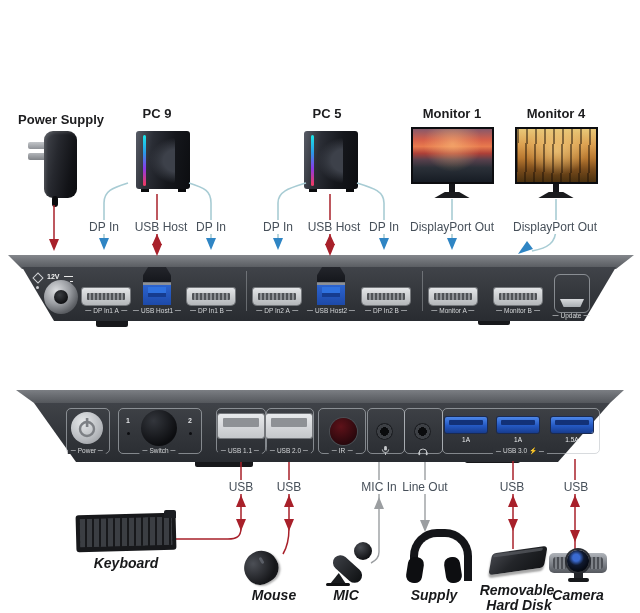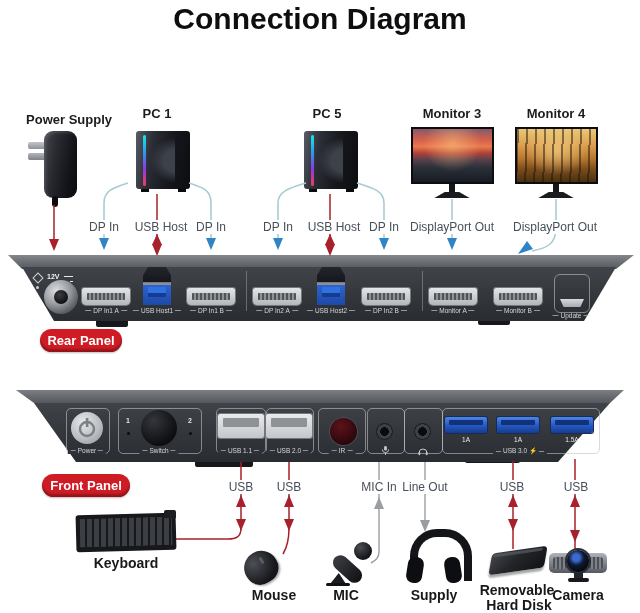--- a/index.html
+++ b/index.html
@@ -9,21 +9,21 @@
   
   .title{position:absolute;top:2px;left:0;width:640px;text-align:center;
          font-size:30px;font-weight:800;color:#0e0e10;letter-spacing:0px;z-index:3;}
   .dev-lbl{position:absolute;transform:translateX(-50%);font-size:13px;font-weight:bold;
            color:#1c1c1e;white-space:nowrap;z-index:3;}
   .lbl-top{position:absolute;top:220px;transform:translateX(-50%);font-size:12px;color:#47505a;
            background:#fff;padding:0 3px;white-space:nowrap;z-index:3;}
   .lbl-bot{position:absolute;top:480px;transform:translateX(-50%);font-size:12px;color:#47505a;
            background:#fff;padding:0 3px;white-space:nowrap;z-index:3;}
   .bdev-lbl{position:absolute;transform:translateX(-50%);font-size:14px;font-weight:bold;
-            color:#17181a;white-space:nowrap;z-index:3;}
+            color:#17181a;white-space:nowrap;z-index:3;font-style:italic;}
   .badge{position:absolute;background:#ce1b24;color:#fff;font-weight:bold;font-size:13px;
          border-radius:13px;display:flex;align-items:center;justify-content:center;z-index:4;
          box-shadow:inset 0 -3px 2px rgba(0,0,0,.28), 0 1px 2px rgba(0,0,0,.25);}
   
   .ptop{position:absolute;background:linear-gradient(180deg,#8b8e93,#6c6f74 55%,#54575c);z-index:1;}
   .pface{position:absolute;background:linear-gradient(180deg,#474a50,#35383d 55%,#282b30);z-index:1;}
   .foot{position:absolute;background:#17181b;border-radius:2px;z-index:0;}
   .plabel{position:absolute;transform:translateX(-50%);font-size:6.5px;color:#d5d7d9;
           display:flex;align-items:center;gap:2px;white-space:nowrap;z-index:2;}
   .plabel::before,.plabel::after{content:"";width:6px;border-top:1px solid rgba(205,208,211,.65);}
@@ -48,26 +48,25 @@
   .amp{position:absolute;transform:translateX(-50%);font-size:6.5px;color:#e9ebed;z-index:2;}
   .jack{position:absolute;width:17px;height:17px;border-radius:50%;z-index:2;
         background:radial-gradient(circle at 50% 50%,#0a0b0d 0 35%,#3d4045 36% 60%,#1c1e22 61%);}
   svg.lines{position:absolute;left:0;top:0;z-index:2;pointer-events:none;}
 </style>
 </head>
 <body>
 
 <div class="stage">
 
-  <div class="title">Connection Diagram</div>
-
-  <div class="dev-lbl" style="left:61px;top:112px;margin-left:8px;">Power Supply</div>
-  <div class="dev-lbl" style="left:157px;top:106px;">PC 1</div>
+
+  <div class="dev-lbl" style="left:61px;top:112px;">Power Supply</div>
+  <div class="dev-lbl" style="left:157px;top:106px;">PC 9</div>
   <div class="dev-lbl" style="left:327px;top:106px;">PC 5</div>
-  <div class="dev-lbl" style="left:452px;top:106px;">Monitor 3</div>
+  <div class="dev-lbl" style="left:452px;top:106px;">Monitor 1</div>
   <div class="dev-lbl" style="left:556px;top:106px;">Monitor 4</div>
 
   <div class="abs" style="left:27px;top:130px;width:52px;height:78px;z-index:2;">
     <div class="abs" style="left:1px;top:12px;width:18px;height:7px;background:linear-gradient(#c2c5c9,#8e9196);border-radius:2px;"></div>
     <div class="abs" style="left:1px;top:23px;width:18px;height:7px;background:linear-gradient(#b2b5b9,#7e8186);border-radius:2px;"></div>
     <div class="abs" style="left:17px;top:1px;width:33px;height:67px;border-radius:9px;background:linear-gradient(100deg,#44474e 0%,#26282e 38%,#121317 75%,#0b0c0e 100%);box-shadow:inset 2px 2px 3px rgba(255,255,255,.12);"></div>
     <div class="abs" style="left:25px;top:66px;width:6px;height:11px;background:#0b0c0e;border-radius:3px;"></div>
   </div>
 
   <div class="abs" style="left:136px;top:129px;width:54px;height:63px;z-index:2;">
@@ -161,21 +160,20 @@
     <div class="plabel" style="left:157px;top:54px;">USB Host1</div>
     <div class="plabel" style="left:211px;top:54px;">DP In1 B</div>
     <div class="plabel" style="left:277px;top:54px;">DP In2 A</div>
     <div class="plabel" style="left:331px;top:54px;">USB Host2</div>
     <div class="plabel" style="left:386px;top:54px;">DP In2 B</div>
     <div class="plabel" style="left:453px;top:54px;">Monitor A</div>
     <div class="plabel" style="left:518px;top:54px;">Monitor B</div>
     <div class="plabel" style="left:571px;top:59px;">Update</div>
   </div>
 
-  <div class="badge" style="left:40px;top:329px;width:82px;height:23px;">Rear Panel</div>
 
   <div class="abs" style="left:0;top:385px;width:640px;height:95px;">
     <div class="foot" style="left:195px;top:72px;width:58px;height:10px;"></div>
     <div class="foot" style="left:465px;top:68px;width:55px;height:10px;"></div>
     <div class="ptop" style="left:0;top:0;width:640px;height:18px;clip-path:polygon(16px 5px,624px 5px,610px 18px,34px 18px);"></div>
     <div class="pface" style="left:0;top:0;width:640px;height:78px;clip-path:polygon(34px 18px,610px 18px,558px 77px,76px 77px);"></div>
 
     <div class="box" style="left:66px;top:23px;width:42px;height:44px;"></div>
     <div class="abs" style="left:71px;top:27px;width:32px;height:32px;border-radius:50%;z-index:2;background:radial-gradient(circle at 38% 32%,#e6e8ea,#b9bcc0 58%,#8e9196);">
       <svg width="32" height="32" viewBox="0 0 32 32">
@@ -236,21 +234,20 @@
       </div>
     <div class="usb3p" style="left:551px;top:32px;">
         <i></i>
       </div>
     <div class="amp" style="left:466px;top:51px;">1A</div>
     <div class="amp" style="left:518px;top:51px;">1A</div>
     <div class="amp" style="left:572px;top:51px;">1.5A</div>
     <div class="boxlbl" style="left:520px;top:62px;">USB 3.0 ⚡</div>
   </div>
 
-  <div class="badge" style="left:42px;top:474px;width:88px;height:23px;">Front Panel</div>
 
   <svg class="lines" width="640" height="613" viewBox="0 0 640 613">
 
     <path d="M54,205 V240" stroke="#a8202a" stroke-width="1.5" fill="none"></path>
     <polygon points="49,239 59,239 54,251" fill="#a8202a"></polygon>
 
     <path d="M128,183 C112,188 104,191 104,203 V239" stroke="#a8ccd4" stroke-width="1.6" fill="none"></path>
     <polygon points="99,238 109,238 104,250" fill="#2f85c4"></polygon>
     <path d="M189,183 C205,188 211,191 211,203 V239" stroke="#a8ccd4" stroke-width="1.6" fill="none"></path>
     <polygon points="206,238 216,238 211,250" fill="#2f85c4"></polygon>

